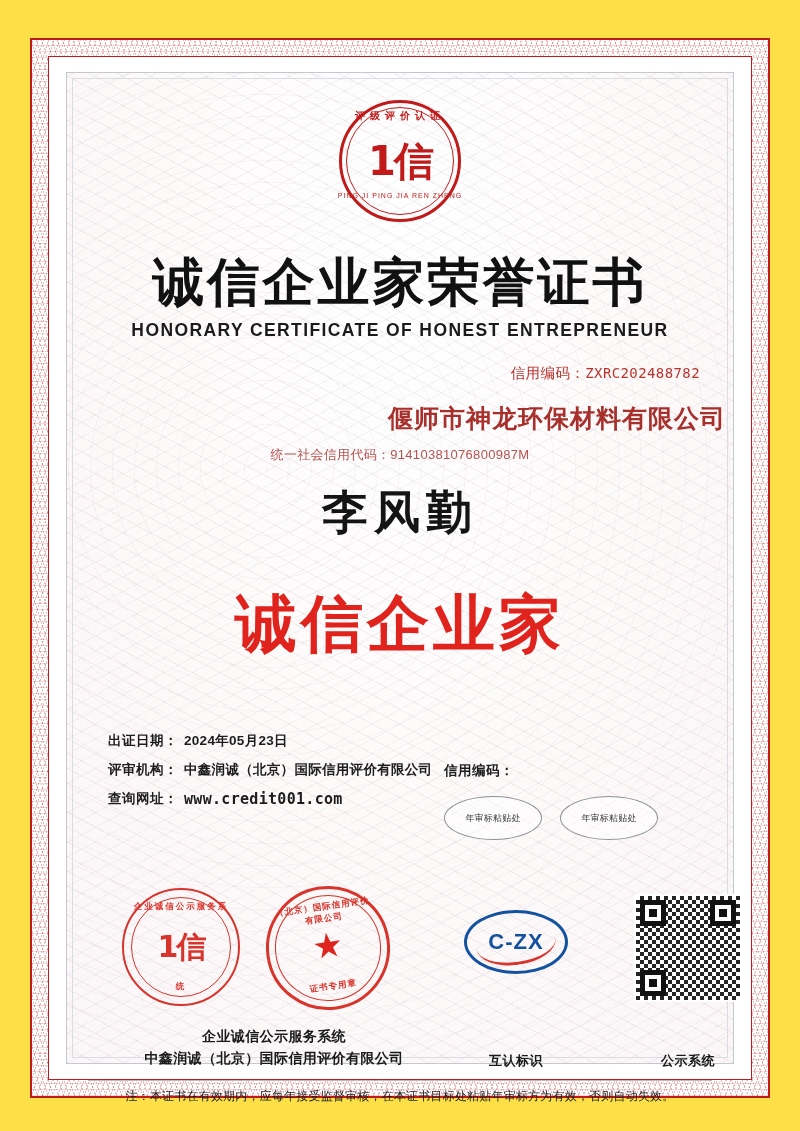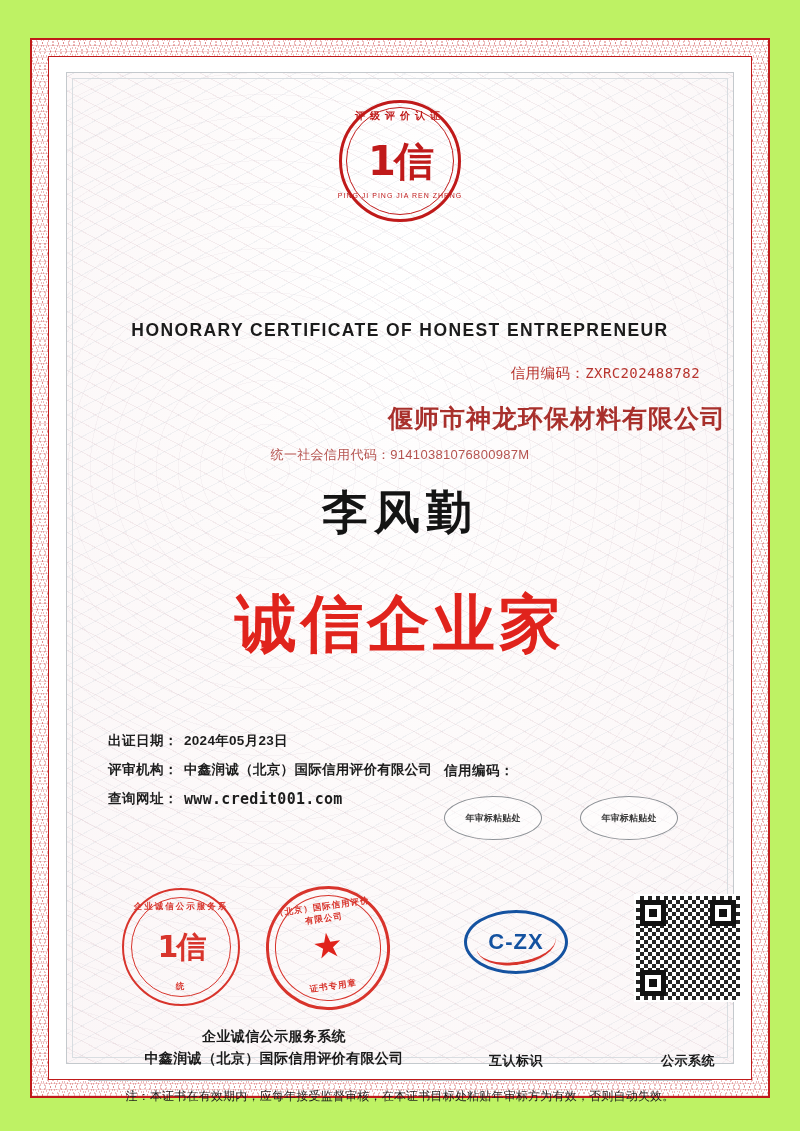--- a/index.html
+++ b/index.html
@@ -8,21 +8,21 @@
     background: #ffffff;
   }
   body {
     font-family: "Liberation Sans", sans-serif;
   }
   .page {
     position: relative;
     width: 800px;
     height: 1131px;
     overflow: hidden;
-    background: #bef264;
+    background: #fde047;
   }
 
   
   .outer-frame {
     position: absolute;
     left: 30px; top: 38px;
     width: 740px; height: 1060px;
     border: 2px solid #c01a1a;
     box-sizing: border-box;
     background:
@@ -231,23 +231,22 @@
     width: 250px;
   }
   .annual-title {
     font-size: 13.5px;
     font-weight: bold;
     color: #1d1d1d;
     letter-spacing: 0.5px;
   }
   .annual-slots {
     display: flex;
-    gap: 38px;
+    gap: 18px;
     margin-top: 16px;
-    font-weight: bold;
   }
   .annual-slot {
     width: 96px; height: 42px;
     border: 1px solid #8d9196;
     border-radius: 50%;
     display: flex;
     align-items: center;
     justify-content: center;
     font-size: 9px;
     color: #3a3a3a;
@@ -474,20 +473,21 @@
   <div class="content">
 
     <div class="emblem">
       <div class="emblem-ring"></div>
       <div class="emblem-ring2"></div>
       <div class="emblem-top-text">评级评价认证</div>
       <div class="emblem-center">1信</div>
       <div class="emblem-bottom-text">PING JI PING JIA REN ZHENG</div>
     </div>
 
+    <div class="title-cn">诚信企业家荣誉证书</div>
     <div class="title-en">HONORARY CERTIFICATE OF HONEST ENTREPRENEUR</div>
 
     <div class="credit-code">
       <span>信用编码：</span><span class="num">ZXRC202488782</span>
     </div>
 
     <div class="company">偃师市神龙环保材料有限公司</div>
     <div class="uscc">
       <span>统一社会信用代码：</span><span>91410381076800987M</span>
     </div>

